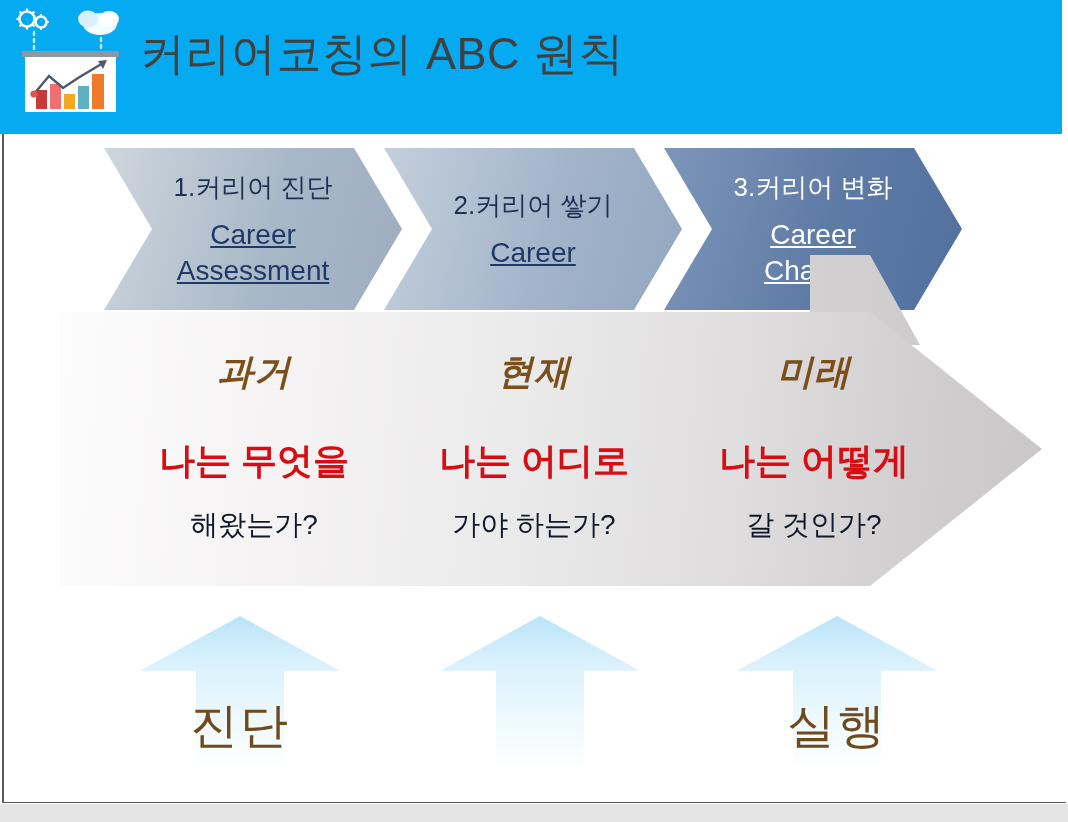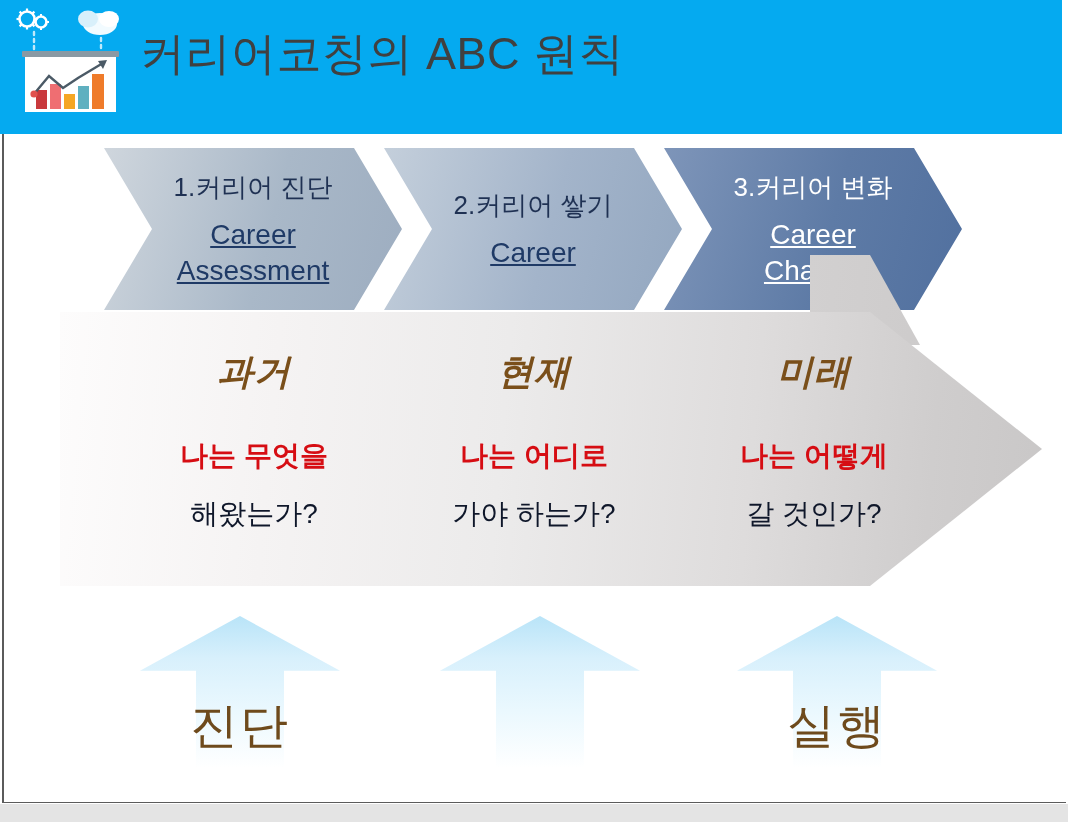--- a/index.html
+++ b/index.html
@@ -145,21 +145,21 @@
   .band-title {
     margin-top: 36px;
     font-size: 36px;
     font-weight: bold;
     font-style: italic;
     color: #7a4f1a;
     letter-spacing: 1px;
   }
   .band-q-red {
     margin-top: 40px;
-    font-size: 28px;
+    font-size: 36px;
     font-weight: bold;
     color: #d60d13;
     white-space: nowrap;
   }
   .band-q-black {
     margin-top: 20px;
     font-size: 28px;
     color: #0f172a;
     white-space: nowrap;
   }

